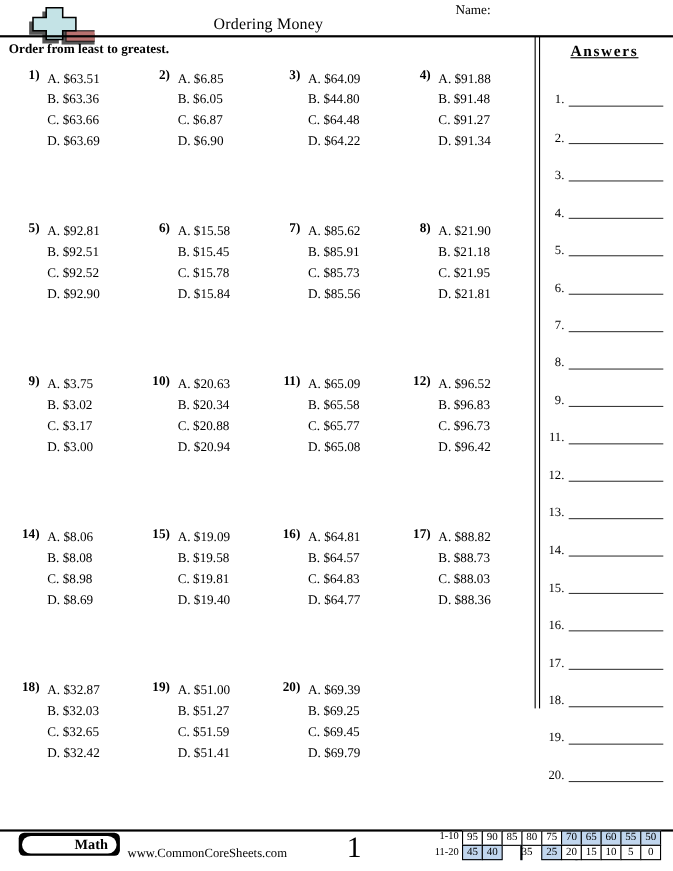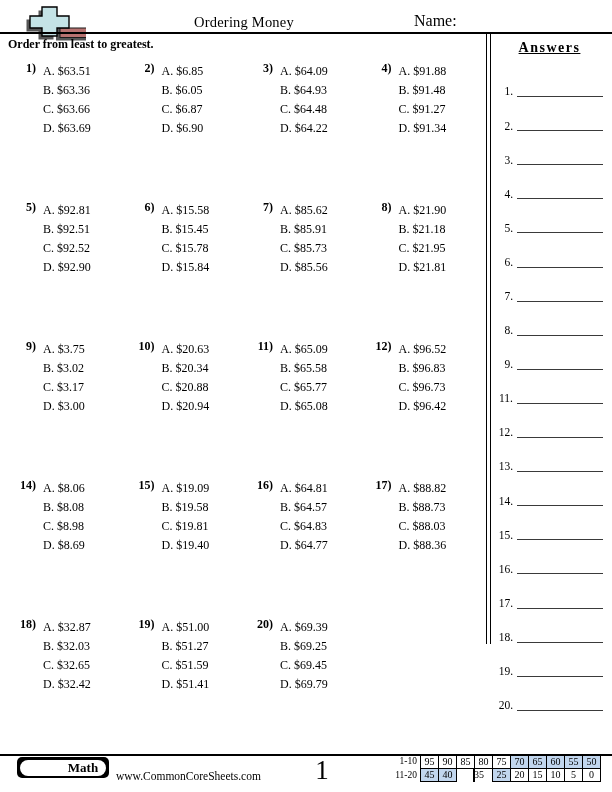--- a/index.html
+++ b/index.html
@@ -5,21 +5,21 @@
   html,body { margin:0; padding:0; background:#e8e8e8; }
   .page {
     position:relative; width:612px; height:792px; margin:0 auto;
     background:#fff; font-family:"Liberation Serif", serif; color:#000;
     overflow:hidden;
   }
   
   .top-rule { position:absolute; left:0; top:32px; width:612px; height:2px; background:#000; }
   .logo { position:absolute; left:14px; top:2px; }
   .title { position:absolute; left:0; top:14px; width:488px; text-align:center; font-size:14.5px; letter-spacing:.2px; }
-  .name-label { position:absolute; left:414px; top:12px; font-size:16px; }
+  .name-label { position:absolute; left:414px; top:2px; font-size:12px; }
   .instruction { position:absolute; left:8px; top:37px; font-weight:bold; font-size:12px; }
 
   
   .problems {
     position:absolute; left:12px; top:62px; width:474px;
     display:grid; grid-template-columns:repeat(4,118.5px); grid-auto-rows:139px;
   }
   .problem { display:flex; align-items:flex-start; }
   .pnum { width:24px; min-width:24px; text-align:right; font-weight:bold; font-size:12px; margin-right:7px; position:relative; top:-1px; }
   .opts { font-size:12px; line-height:19px; }
@@ -89,21 +89,21 @@
           <div>A. $6.85</div>
           <div>B. $6.05</div>
           <div>C. $6.87</div>
           <div>D. $6.90</div>
         </div>
       </div>
       <div class="problem">
         <div class="pnum">3)</div>
         <div class="opts">
           <div>A. $64.09</div>
-          <div>B. $64.93</div>
+          <div>B. $44.80</div>
           <div>C. $64.48</div>
           <div>D. $64.22</div>
         </div>
       </div>
       <div class="problem">
         <div class="pnum">4)</div>
         <div class="opts">
           <div>A. $91.88</div>
           <div>B. $91.48</div>
           <div>C. $91.27</div>

